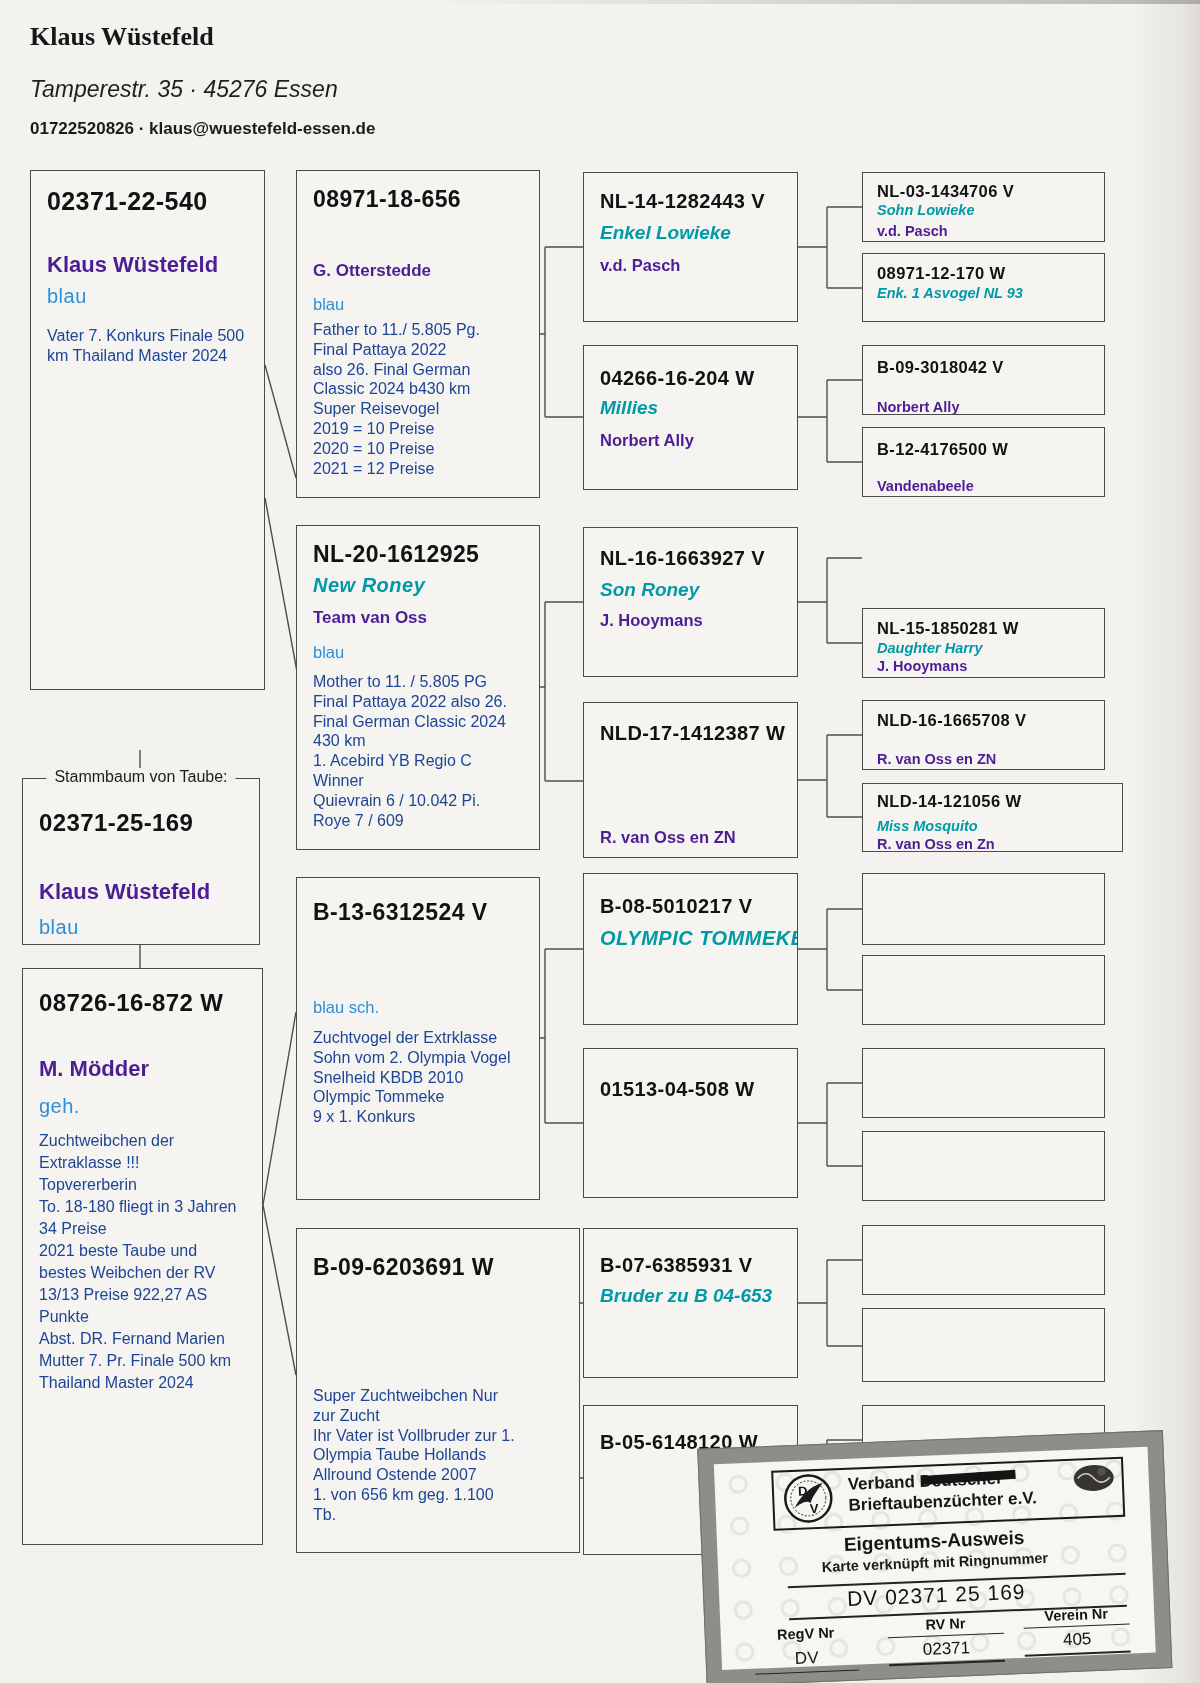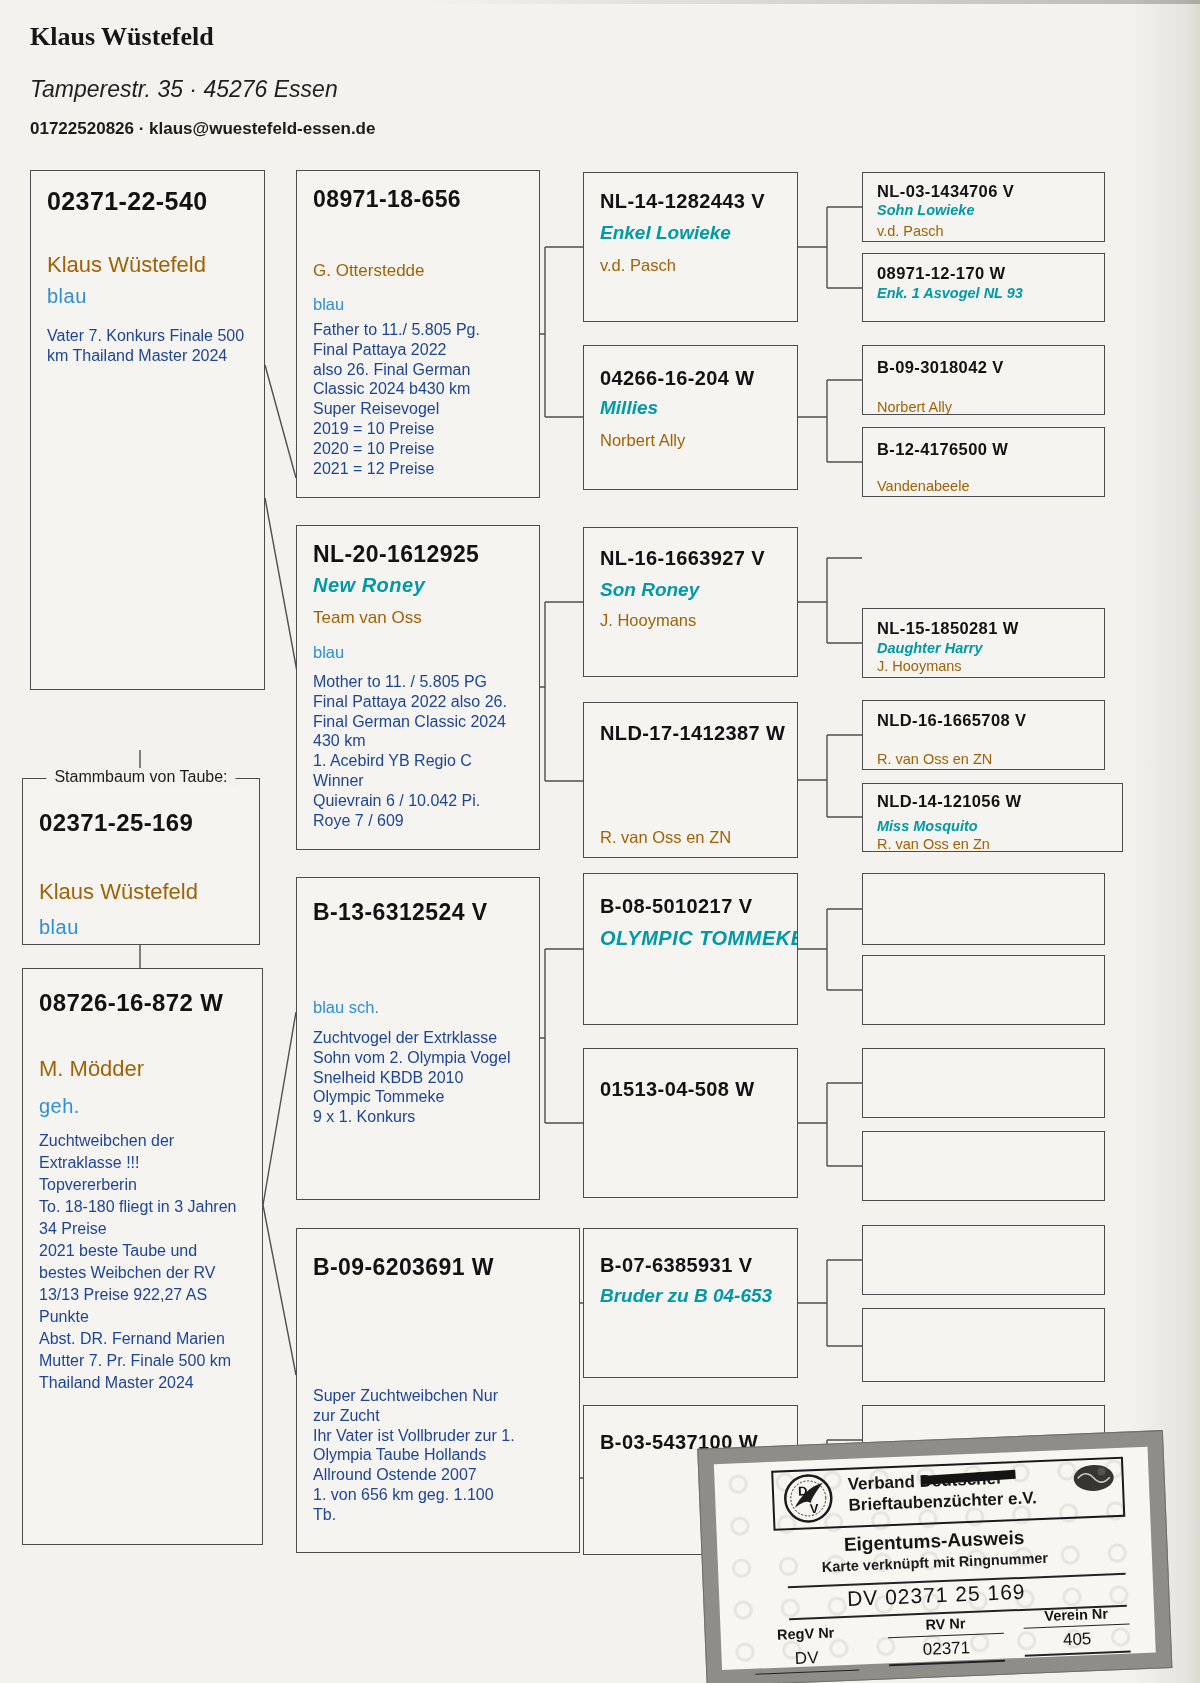--- a/index.html
+++ b/index.html
@@ -15,21 +15,21 @@
   .hdr-contact{position:absolute;left:30px;top:119px;font-size:17px;font-weight:bold;color:#1b1b1b;}
   
   .box{position:absolute;border:1.5px solid #4c4c4c;background:#f5f4f0;box-sizing:border-box;overflow:hidden;z-index:2;}
   .ring{font-weight:bold;color:#121212;white-space:nowrap;letter-spacing:.4px;}
   .sz25{font-size:25px;line-height:29px;}
   .sz24{font-size:24px;line-height:28px;}
   .sz23{font-size:23px;line-height:27px;}
   .sz20{font-size:20px;line-height:24px;}
   .sz16{font-size:16.5px;line-height:19px;}
   .nm-teal{color:#009aa6;font-weight:bold;font-style:italic;}
-  .nm-mag{color:#a16207;font-weight:normal;}
+  .nm-mag{color:#4c1d95;font-weight:bold;}
   .nm-blue{color:#2e8fd6;}
   .notes{color:#1d4496;font-size:16px;line-height:19.8px;white-space:pre-line;}
   .notes.wide{line-height:22px;}
   .t19{font-size:19px;line-height:23px;}
   .t20{font-size:20px;line-height:24px;white-space:nowrap;letter-spacing:.5px;}
   .t17{font-size:17px;line-height:25px;}
   .t16{font-size:16.5px;line-height:23px;}
   .t14{font-size:14.5px;line-height:17px;}
   .t22{font-size:22px;line-height:26px;}
   .cap{position:absolute;top:-11px;left:50%;transform:translateX(-50%);background:#f3f2ee;
@@ -194,21 +194,21 @@
     <div class="nm-teal t20" style="margin-top:8px">OLYMPIC TOMMEKE</div>
   </div>
   <div class="box" style="left:583px;top:1048px;width:215px;height:150px;padding:28px 0 0 16px;">
     <div class="ring sz20">01513-04-508 W</div>
   </div>
   <div class="box" style="left:583px;top:1228px;width:215px;height:150px;padding:24px 0 0 16px;">
     <div class="ring sz20">B-07-6385931 V</div>
     <div class="nm-teal t19" style="margin-top:7px">Bruder zu B 04-653</div>
   </div>
   <div class="box" style="left:583px;top:1405px;width:215px;height:150px;padding:24px 0 0 16px;">
-    <div class="ring sz20">B-03-5437100 W</div>
+    <div class="ring sz20">B-05-6148120 W</div>
   </div>
 
   <div class="box" style="left:862px;top:172px;width:243px;height:70px;padding:9px 0 0 14px;">
     <div class="ring sz16">NL-03-1434706 V</div>
     <div class="nm-teal t14" style="margin-top:1px">Sohn Lowieke</div>
     <div class="nm-mag t14" style="margin-top:4px">v.d. Pasch</div>
   </div>
   <div class="box" style="left:862px;top:253px;width:243px;height:69px;padding:10px 0 0 14px;">
     <div class="ring sz16">08971-12-170 W</div>
     <div class="nm-teal t14" style="margin-top:2px">Enk. 1 Asvogel NL 93</div>

